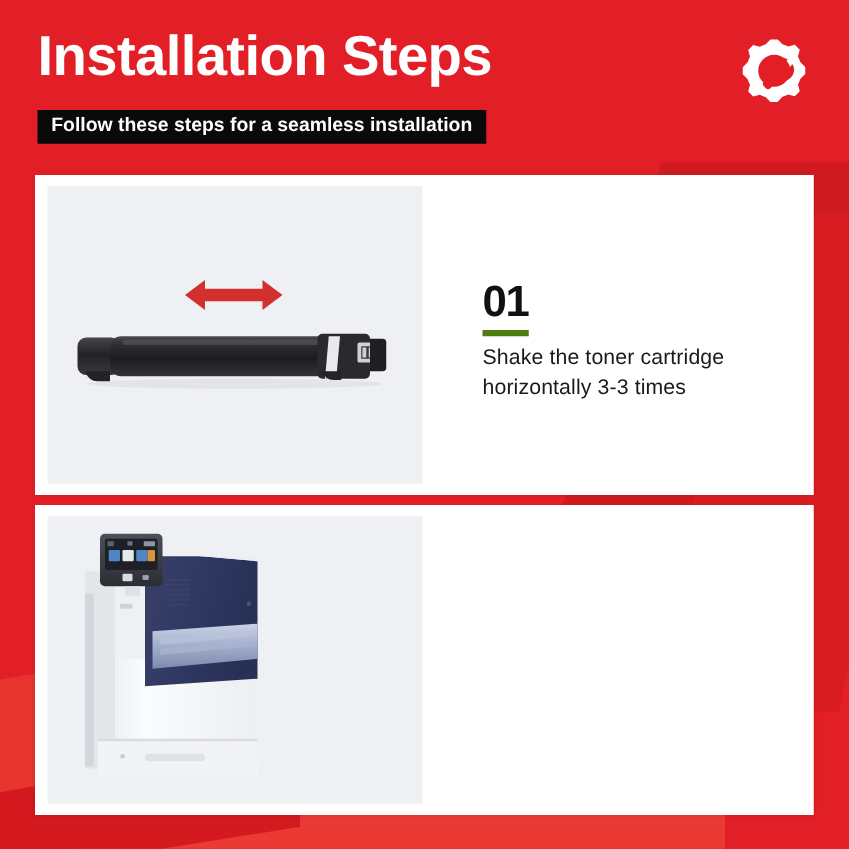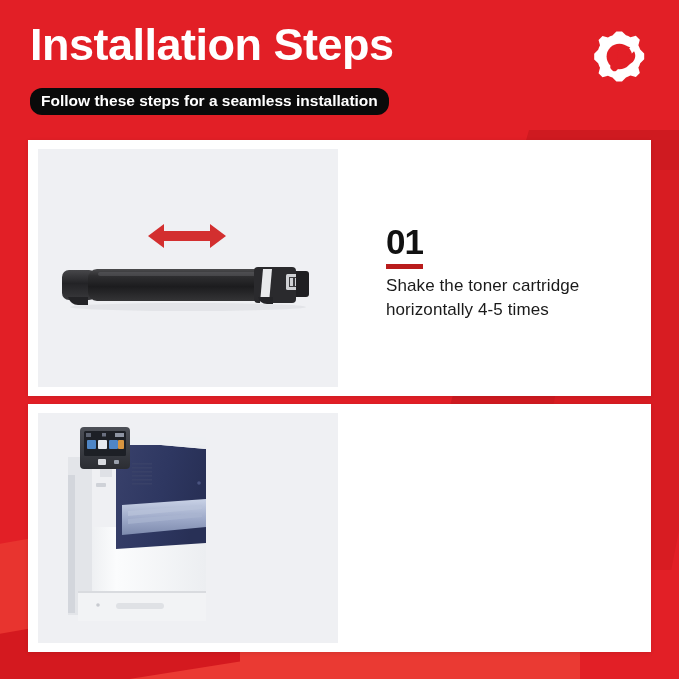--- a/index.html
+++ b/index.html
@@ -95,21 +95,20 @@
     position: absolute;
     left: 30px;
     top: 88px;
     background: #0a0a0a;
     color: #ffffff;
     font-size: 15.5px;
     font-weight: bold;
     padding: 4px 11px 5px 11px;
     line-height: 1.15;
     white-space: nowrap;
-    border-radius: 12px;
   }
   .gear-wrap {
     position: absolute;
     right: 26px;
     top: 28px;
     width: 62px;
     height: 62px;
   }
 
   
@@ -140,21 +139,21 @@
   }
   .step-num {
     position: absolute;
     left: 48px;
     font-size: 35px;
     font-weight: bold;
     color: #111111;
     letter-spacing: -1px;
     line-height: 1;
     padding-bottom: 5px;
-    border-bottom: 5px solid #b91c1c;
+    border-bottom: 5px solid #4d7c0f;
     display: inline-block;
   }
   .card-1 .step-num { top: 84px; }
   .card-2 .step-num { top: 72px; }
 
   .step-text {
     position: absolute;
     left: 48px;
     font-size: 17px;
     color: #1a1a1a;
@@ -266,21 +265,21 @@
         <rect x="237" y="21" width="3" height="8" fill="#cfd1d4"></rect>
 
         <path d="M238 14 h10 a3 3 0 0 1 3 3 v20 a3 3 0 0 1-3 3 h-10 z" fill="#1f1f22"></path>
       </svg>
     </div>
   </div>
 
   <div class="card-body">
     <div class="step-num">01</div>
     <div class="step-text">Shake the toner cartridge
-horizontally 4-5 times</div>
+horizontally 3-3 times</div>
   </div>
 </div>
 
 <div class="card card-2">
   <div class="card-media">
 
     <div class="printer">
       <svg width="200" height="215" viewBox="0 0 200 215" aria-hidden="true">
         <defs>
           <linearGradient id="navy" x1="0" y1="0" x2="1" y2="0.3">

